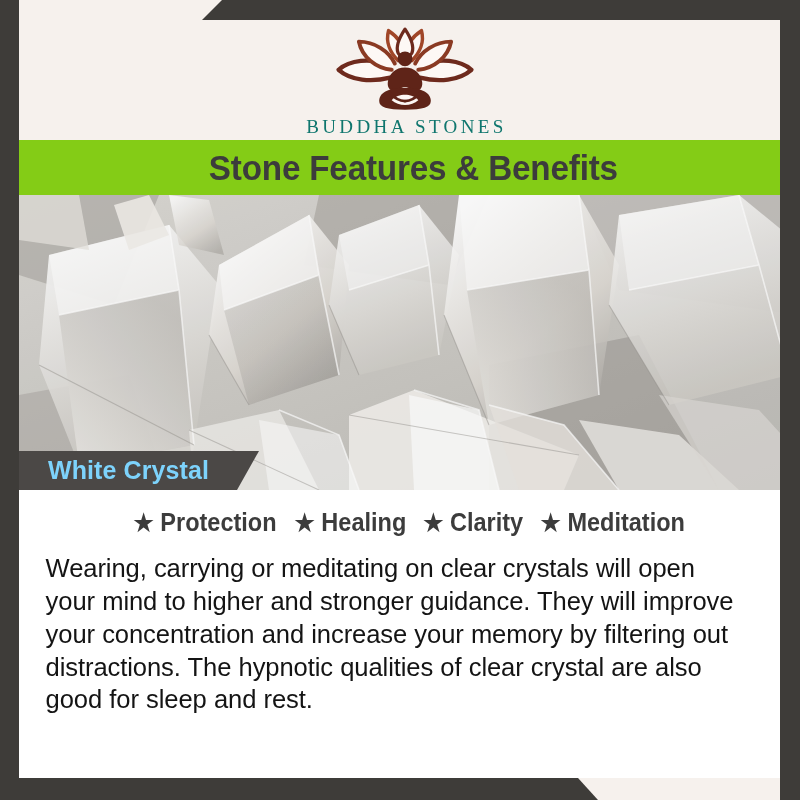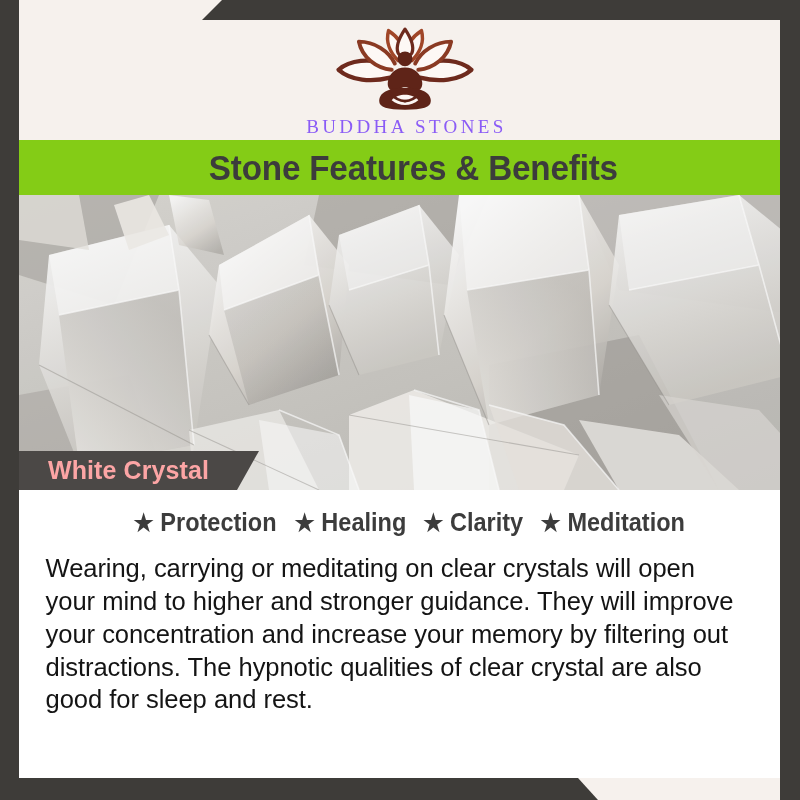--- a/index.html
+++ b/index.html
@@ -81,21 +81,21 @@
   .logo-mark {
     width: 168px;
     height: 86px;
     margin-left: -10px;
     display: block;
   }
   .logo-wordmark {
     font-family: "Liberation Serif", serif;
     font-size: 19px;
     letter-spacing: 3.4px;
-    color: #8b5cf6;
+    color: #0f766e;
     margin-top: 4px;
     margin-left: -6px;
     white-space: nowrap;
   }
 
   
   .title-band {
     position: absolute;
     top: 140px; left: 0;
     width: 781px;
@@ -134,21 +134,21 @@
     top: 451px;
     width: 240px;
     height: 39px;
     background: #4b4846;
     clip-path: polygon(0 0, 240px 0, 218px 39px, 0 39px);
     display: flex;
     align-items: center;
     z-index: 4;
   }
   .stone-banner-text {
-    color: #fca5a5;
+    color: #7dd3fc;
     font-size: 25px;
     font-weight: bold;
     letter-spacing: 0.1px;
     padding-left: 29px;
     white-space: nowrap;
   }
 
   
   .content {
     position: absolute;

